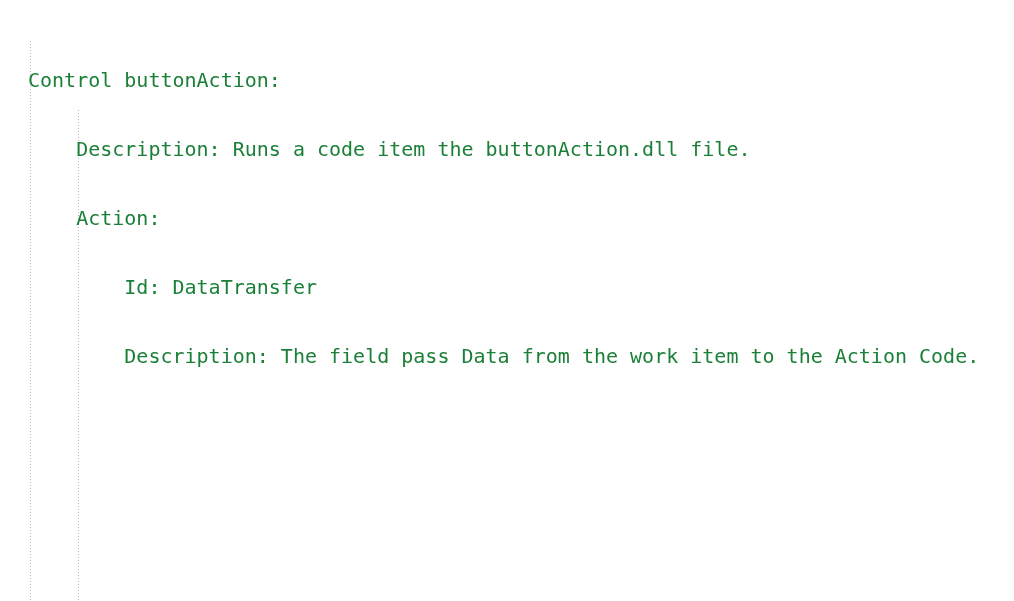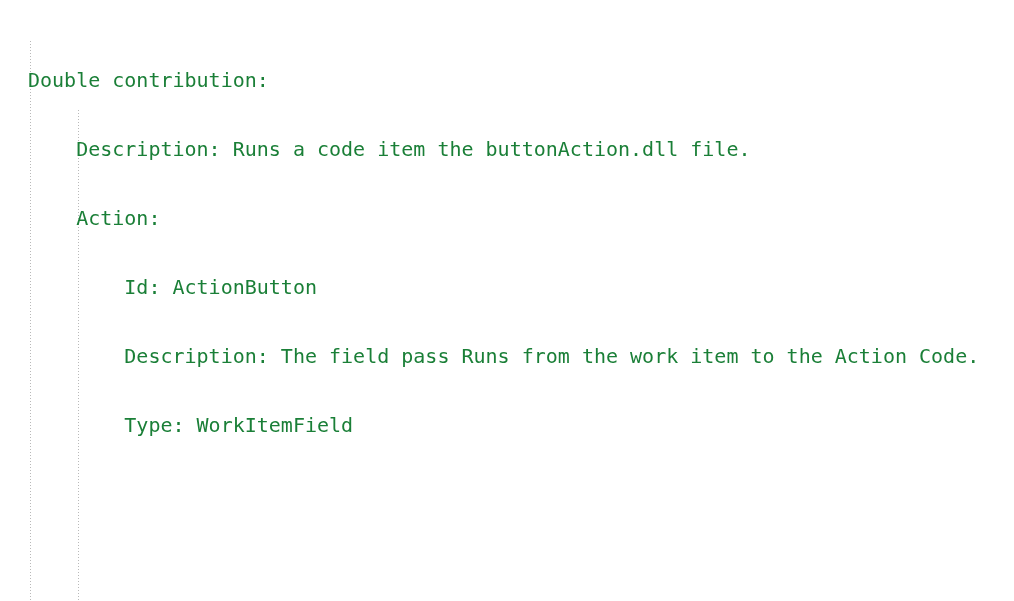--- a/index.html
+++ b/index.html
@@ -58,26 +58,25 @@
 </style>
 </head>
 <body>
 
 <div id="code-view">
 
   <div class="indent-guide guide-1"></div>
   <div class="indent-guide guide-2"></div>
 
   <div class="code-lines">
-    <div class="code-line">Double contribution:</div>
+    <div class="code-line">Control buttonAction:</div>
     <div class="code-line">    Description: Runs a code item the buttonAction.dll file.</div>
     <div class="code-line">    Action:</div>
-    <div class="code-line">        Id: ActionButton</div>
-    <div class="code-line">        Description: The field pass Runs from the work item to the Action Code.</div>
-    <div class="code-line">        Type: WorkItemField</div>
+    <div class="code-line">        Id: DataTransfer</div>
+    <div class="code-line">        Description: The field pass Data from the work item to the Action Code.</div>
     
     
     
     
     
     
     
     
     
     

